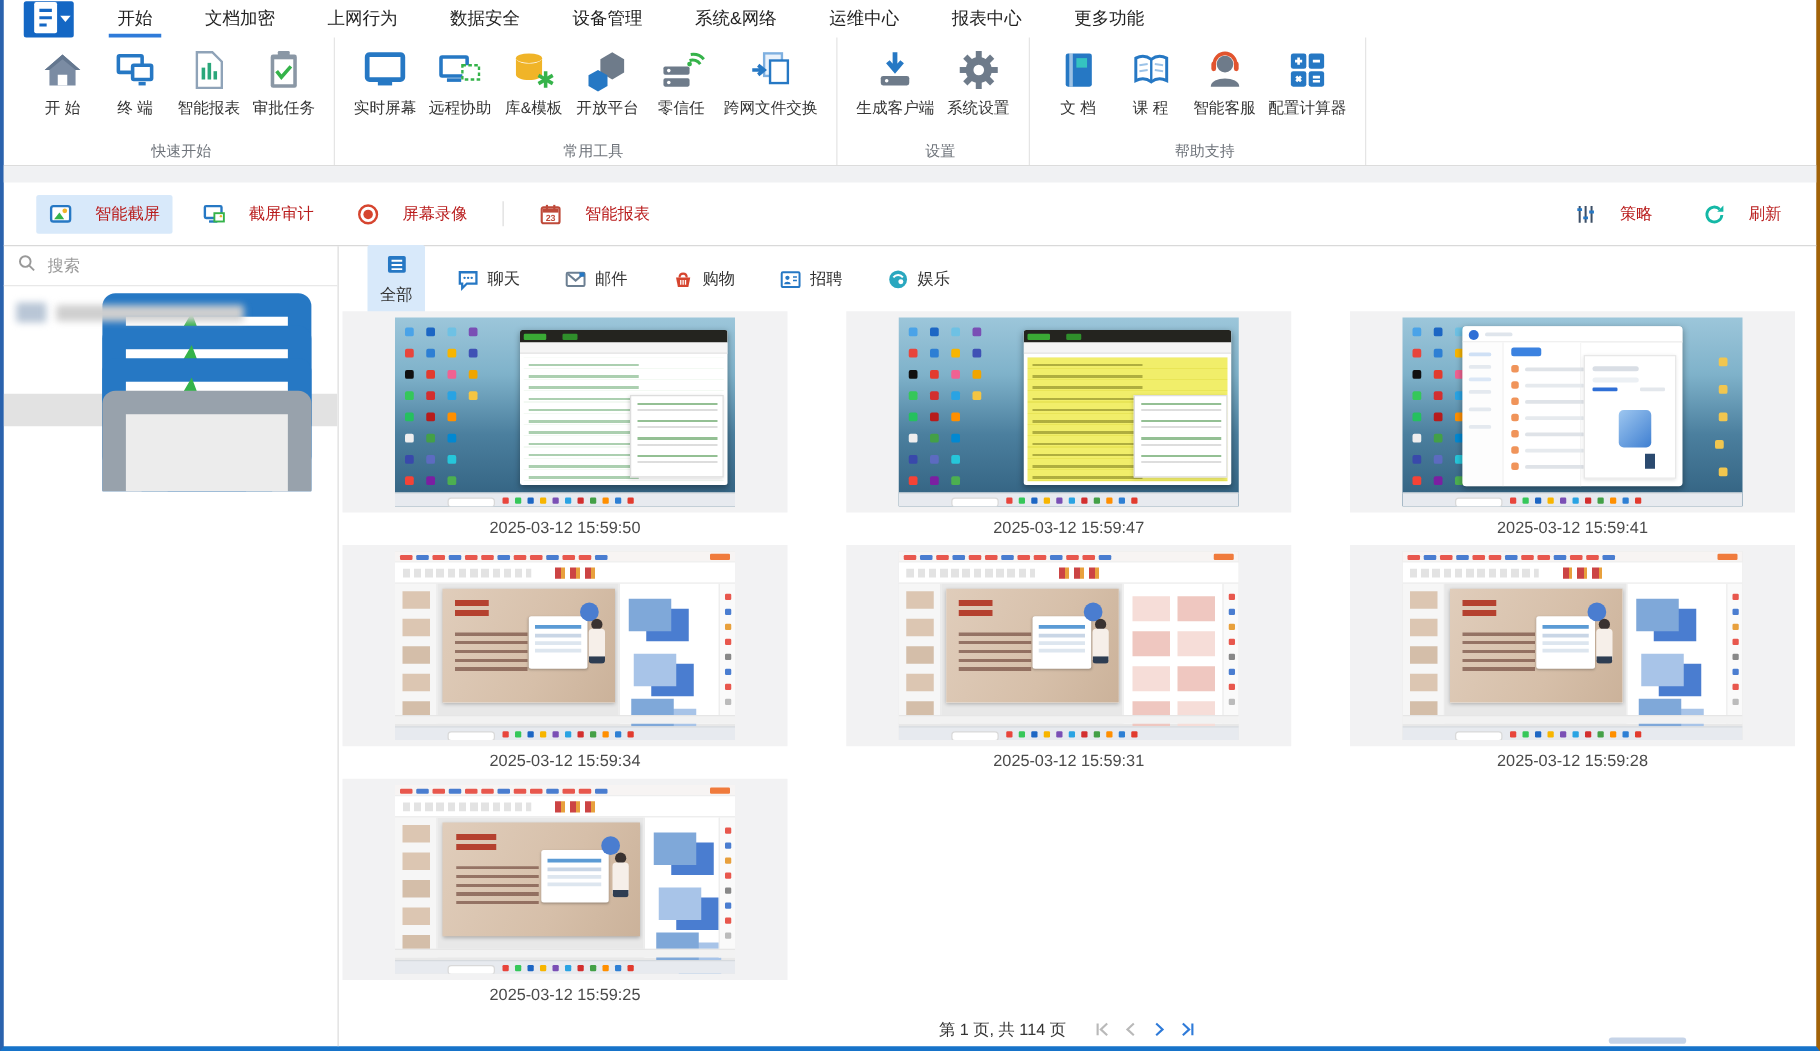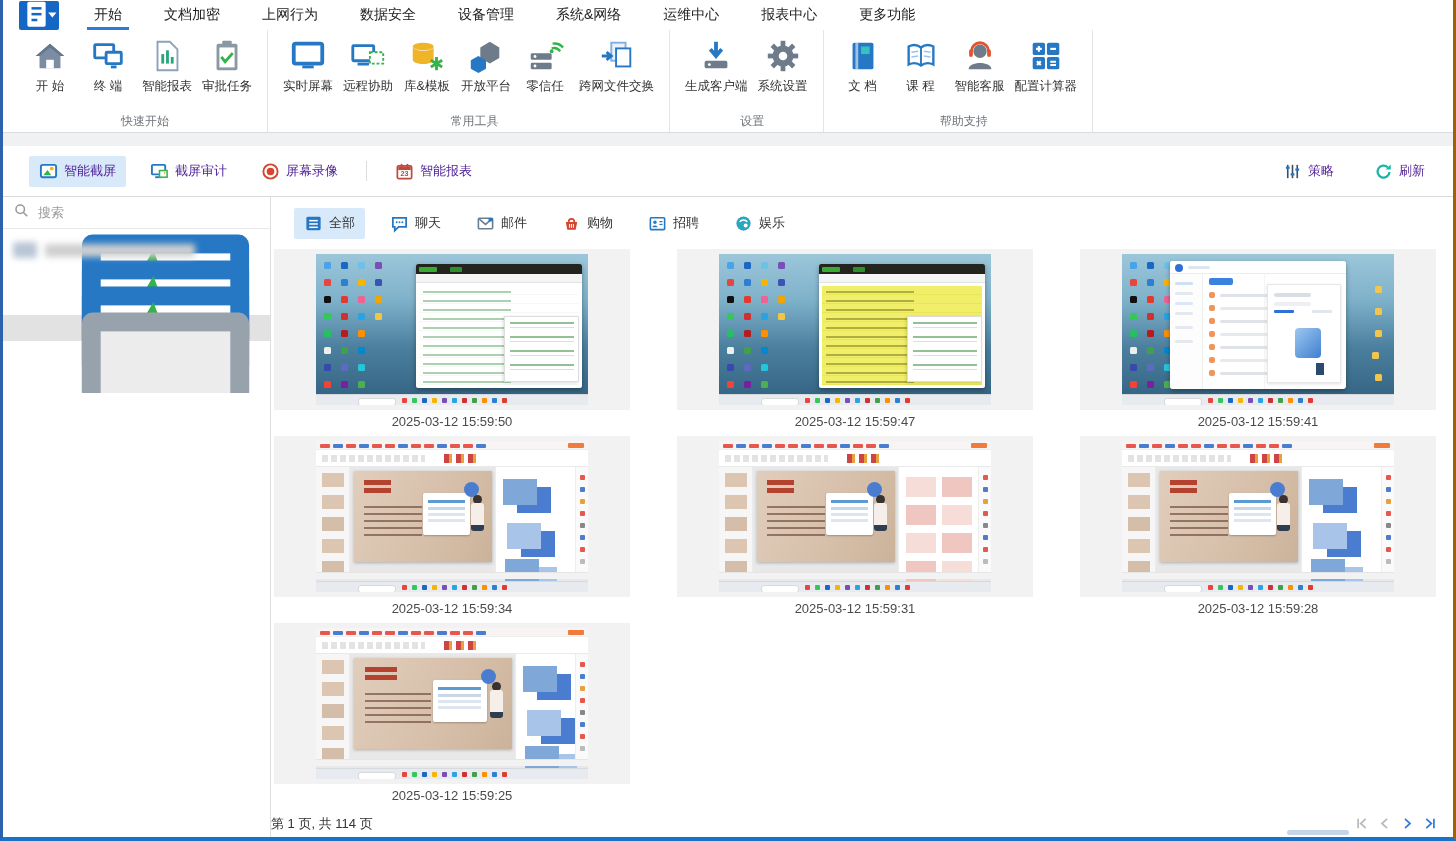--- a/index.html
+++ b/index.html
@@ -22,21 +22,21 @@
   .glabel{position:absolute;bottom:2px;left:12px;right:0;text-align:center;font-size:12px;color:#70757c;}
   .ritem{display:flex;flex-direction:column;align-items:center;min-width:58px;padding:2px 5px;gap:3px;
     font-size:12.5px;color:#333;cursor:pointer;white-space:nowrap;}
   .ritem svg{width:38px;height:38px;}
   .ribbon-gap{height:13px;background:#f0f1f3;flex:none;}
 
   
   .toolbar{height:51px;display:flex;align-items:center;border-bottom:1px solid #d9d9d9;flex:none;padding:0 18px 0 26px;}
   .tb-left{display:flex;align-items:center;gap:14px;}
   .tb-right{margin-left:auto;display:flex;align-items:center;gap:20px;}
-  .chip{display:flex;align-items:center;gap:6px;padding:6px 10px;font-size:13px;color:#4c1d95;border-radius:2px;cursor:pointer;white-space:nowrap;}
+  .chip{display:flex;align-items:center;gap:18px;padding:6px 10px;font-size:13px;color:#b91c1c;border-radius:2px;cursor:pointer;white-space:nowrap;}
   .chip.active{background:#d8e9fa;}
   .chip svg{width:19px;height:19px;}
   .tbsep{width:1px;height:20px;background:#ddd;margin:0 4px;}
 
   
   .bodyrow{flex:1;display:flex;min-height:0;}
   .sidebar{width:268px;flex:none;border-right:1px solid #ddd;display:flex;flex-direction:column;}
   .search{height:32px;border-bottom:1px solid #e8e8e8;display:flex;align-items:center;gap:6px;padding-left:10px;}
   .search svg{width:17px;height:17px;flex:none;}
   .search input{border:none;outline:none;font-size:13px;flex:1;color:#333;background:transparent;font-family:inherit;}
@@ -47,30 +47,30 @@
   .trow.root{padding-left:10px;gap:8px;}
   .trow.group{padding-left:22px;}
   .trow.child{padding-left:58px;}
   .trow.selected{background:#e2e2e2;}
   .blur1{width:24px;height:16px;background:#b9c6d6;filter:blur(3px);border-radius:2px;}
   .blur2{width:150px;height:13px;background:#cfcfcf;filter:blur(3px);border-radius:2px;}
 
   .main{flex:1;display:flex;flex-direction:column;min-width:0;position:relative;}
   .filters{height:52px;display:flex;align-items:center;gap:15px;padding-left:23px;flex:none;}
   .fchip{display:flex;align-items:center;gap:6px;padding:6px 10px;font-size:13px;color:#333;border-radius:2px;cursor:pointer;}
-  .fchip.active{background:#d8e9fa;}
+  .fchip.active{background:#d8e9fa;flex-direction:column;}
   .fchip svg{width:19px;height:19px;}
 
   .grid{flex:1;display:flex;flex-wrap:wrap;padding-left:3px;align-content:flex-start;}
   .cell{width:356px;margin-right:47px;cursor:pointer;}
   .cell:nth-child(3n){margin-right:0;}
   .matte{height:161px;background:#f2f2f3;display:flex;align-items:center;justify-content:center;}
   .time{height:26px;line-height:24px;text-align:center;font-size:13px;color:#4a4a4a;}
 
-  .pager{height:27px;display:flex;align-items:center;justify-content:space-between;gap:12px;
+  .pager{height:27px;display:flex;align-items:center;justify-content:center;gap:12px;
     padding-right:14px;font-size:13px;color:#333;flex:none;}
   .pgnav{display:flex;align-items:center;gap:6px;margin-left:8px;}
   .pgbtn{width:17px;height:17px;color:#b9b9b9;cursor:pointer;}
   .pgbtn.on{color:#2f7bd9;}
   .pgbtn svg{width:17px;height:17px;display:block;}
   .hscroll{position:absolute;bottom:2px;right:104px;width:62px;height:5px;border-radius:2.5px;background:#c6d4e8;}
 
   
   .thumb{position:relative;width:272px;height:151px;overflow:hidden;flex:none;
     background:linear-gradient(180deg,#9cc6da 0%,#7fb2ca 30%,#4b7f9e 62%,#31607f 100%);}

